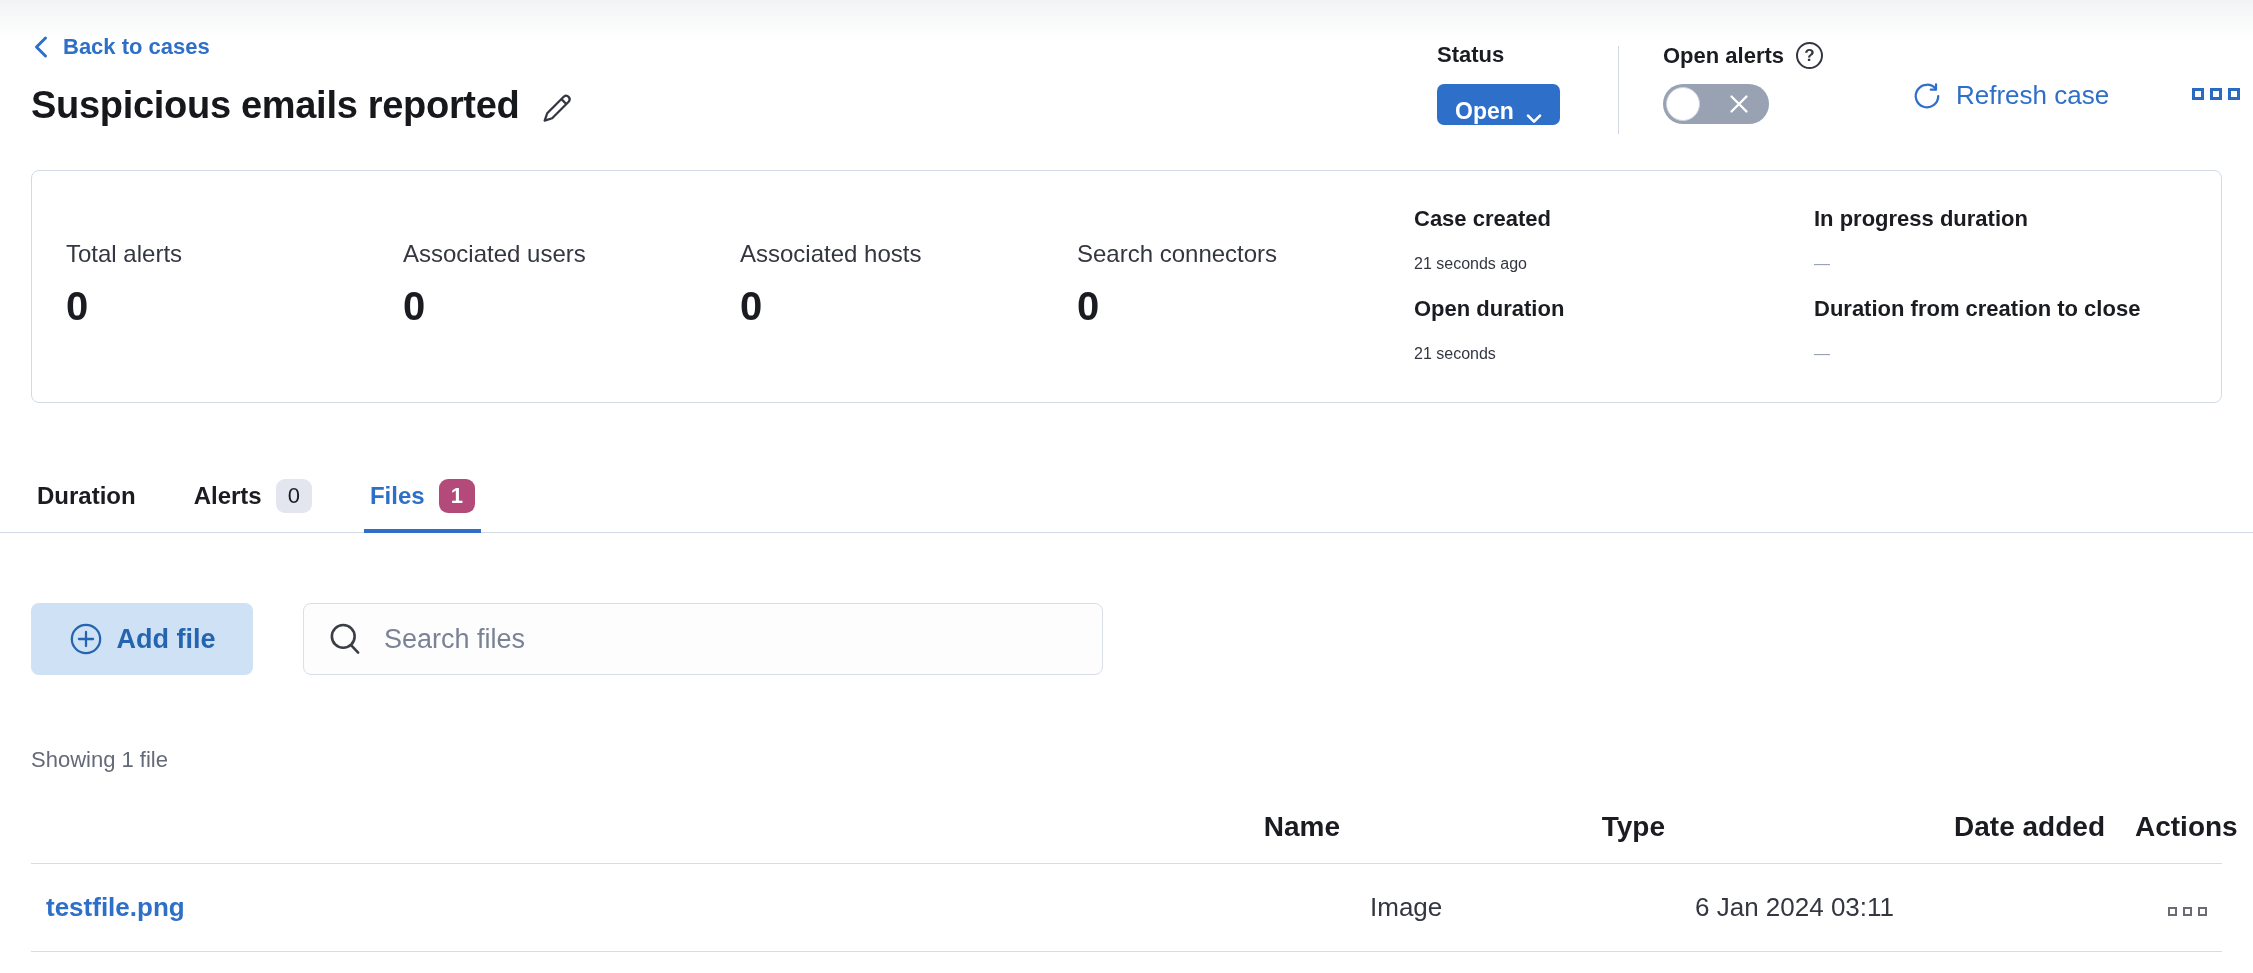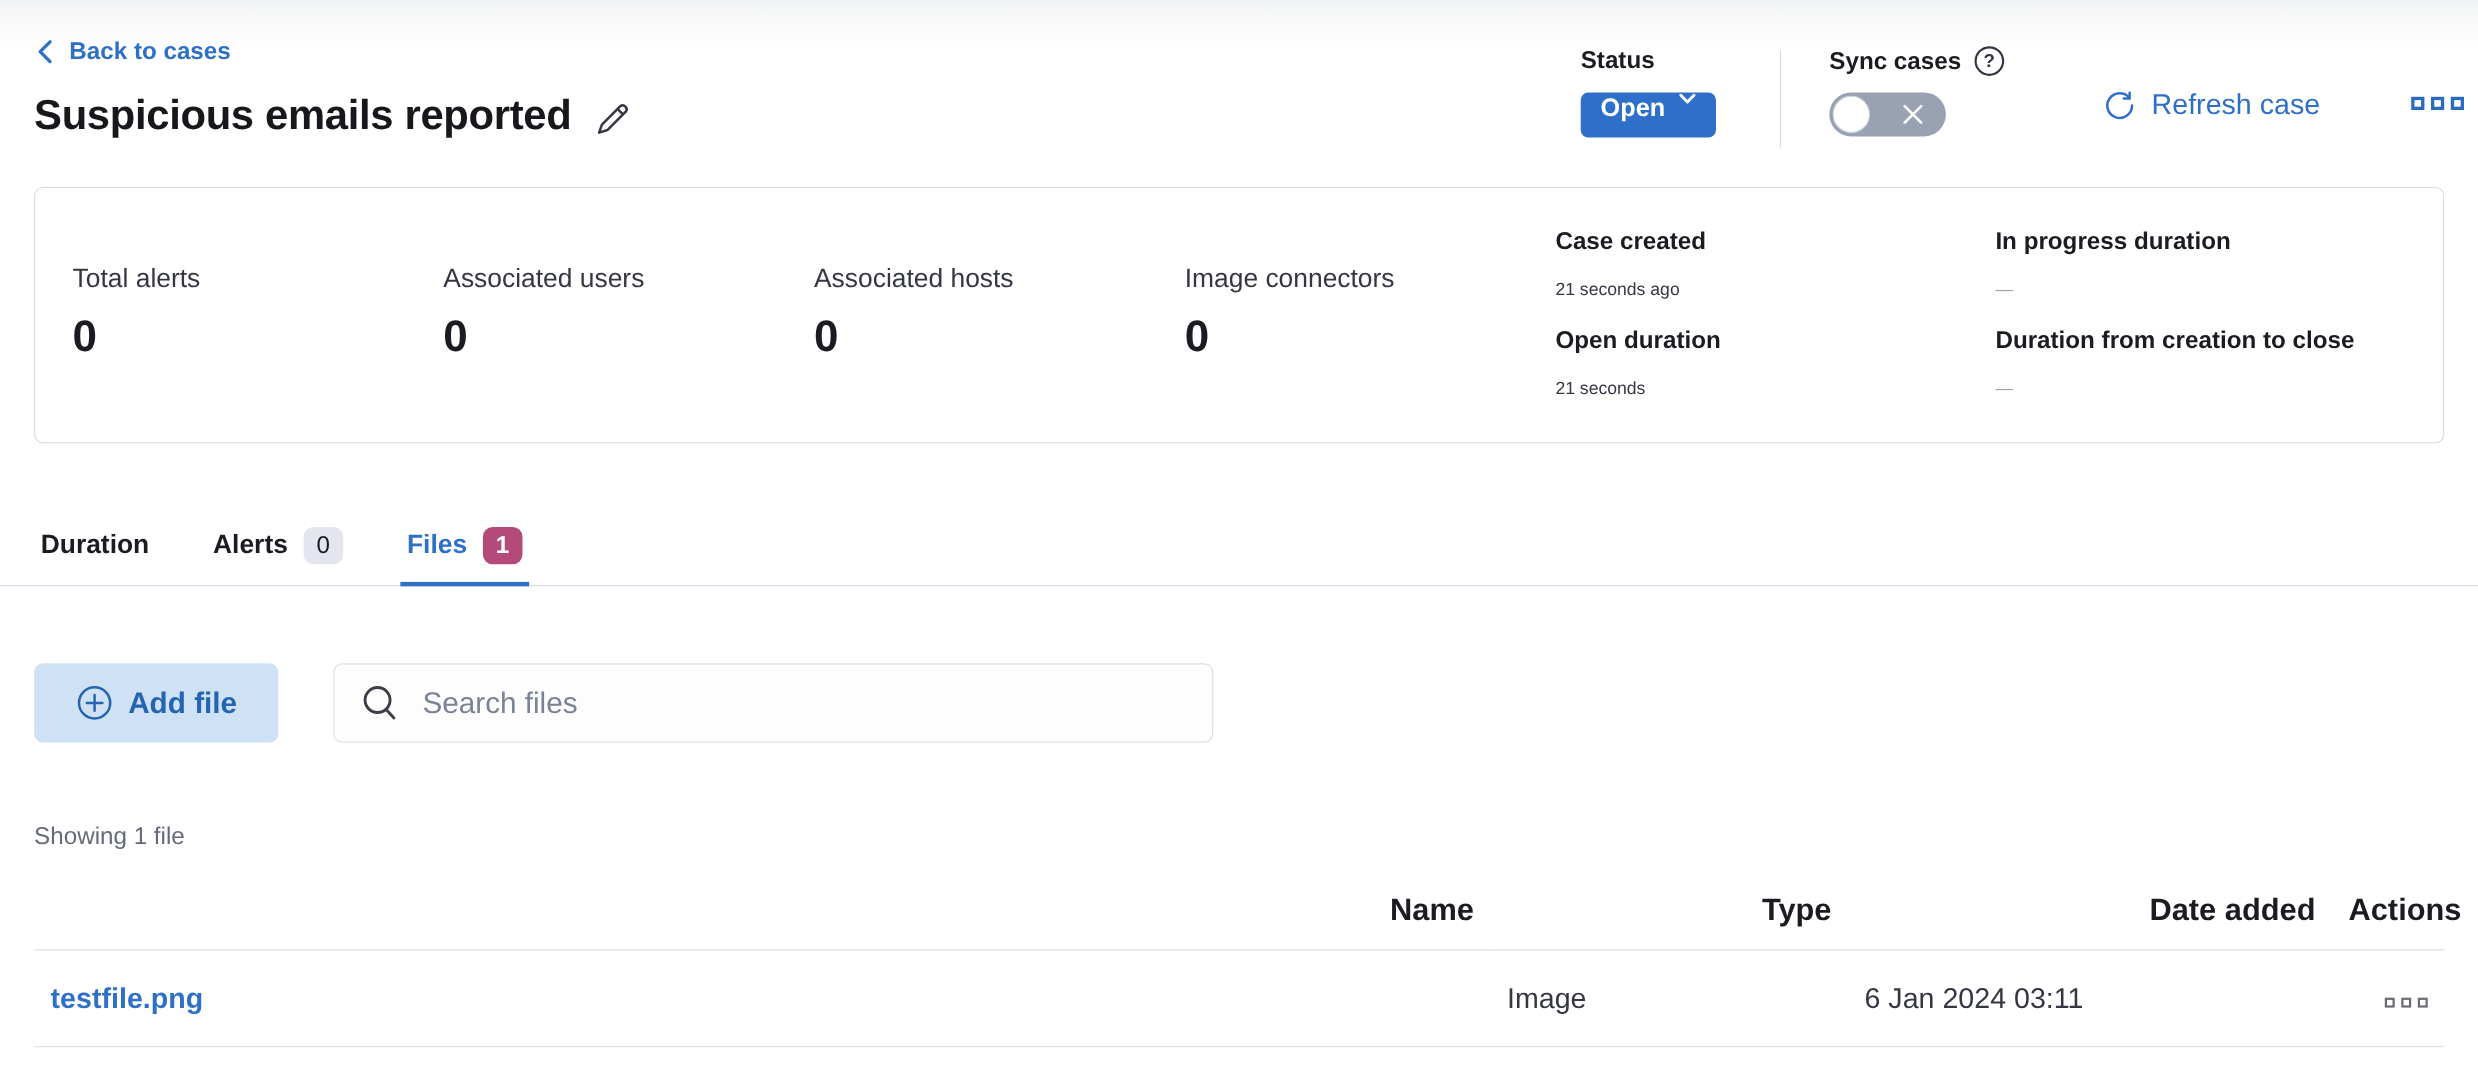--- a/index.html
+++ b/index.html
@@ -25,21 +25,21 @@
   .title-row { position:absolute; left:31px; top:84px; display:flex; align-items:center; gap:20px; }
   .page-title { font-size:38px; font-weight:700; color:#17181c; letter-spacing:-0.3px; }
   .edit-icon { display:inline-flex; margin-top:6px; cursor:pointer; }
 
   .status-label, .sync-label {
     font-size:22px; font-weight:700; color:#1a1c21;
   }
   .status-group { position:absolute; left:1437px; top:42px; }
   .status-button {
     margin-top:16px;
-    display:inline-flex; align-items:flex-start; gap:12px;
+    display:inline-flex; align-items:flex-end; gap:12px;
     background:#2e70c9; color:#ffffff; font-size:23px; font-weight:700;
     border:none; border-radius:7px; height:41px; padding:0 18px; cursor:pointer;
   }
   .header-divider {
     position:absolute; left:1618px; top:46px; width:1px; height:88px; background:#d3dae6;
   }
   .sync-group { position:absolute; left:1663px; top:42px; }
   .sync-label-row { display:flex; align-items:center; gap:12px; }
   .help-icon {
     width:27px; height:27px; border:2px solid #343741; border-radius:50%;
@@ -175,21 +175,21 @@
               <polyline points="1.5 1.5 6 6 10.5 1.5" fill="none" stroke="#ffffff" stroke-width="2" stroke-linecap="round" stroke-linejoin="round"></polyline>
             </svg>
         </span>
       </button>
     </div>
 
     <div class="header-divider"></div>
 
     <div class="sync-group">
       <div class="sync-label-row">
-        <span class="sync-label">Sync cases</span>
+        <span class="sync-label">Open alerts</span>
         <span class="help-icon">?</span>
       </div>
       <div class="toggle">
         <div class="toggle-thumb"></div>
         <span class="toggle-x">
           <svg width="24" height="24" viewBox="0 0 16 16">
               <path d="M3 3 13 13 M13 3 3 13" stroke="#ffffff" stroke-width="1.6" stroke-linecap="round"></path>
             </svg>
         </span>
       </div>
@@ -220,21 +220,21 @@
     </div>
     <div class="stat-col">
       <div class="stat-label">Associated users</div>
       <div class="stat-value">0</div>
     </div>
     <div class="stat-col">
       <div class="stat-label">Associated hosts</div>
       <div class="stat-value">0</div>
     </div>
     <div class="stat-col">
-      <div class="stat-label">Image connectors</div>
+      <div class="stat-label">Search connectors</div>
       <div class="stat-value">0</div>
     </div>
 
     <div class="meta-col1">
       <div class="meta-label">Case created</div>
       <div class="meta-value">21 seconds ago</div>
       <div class="meta-label">Open duration</div>
       <div class="meta-value">21 seconds</div>
     </div>
     <div class="meta-col2">

